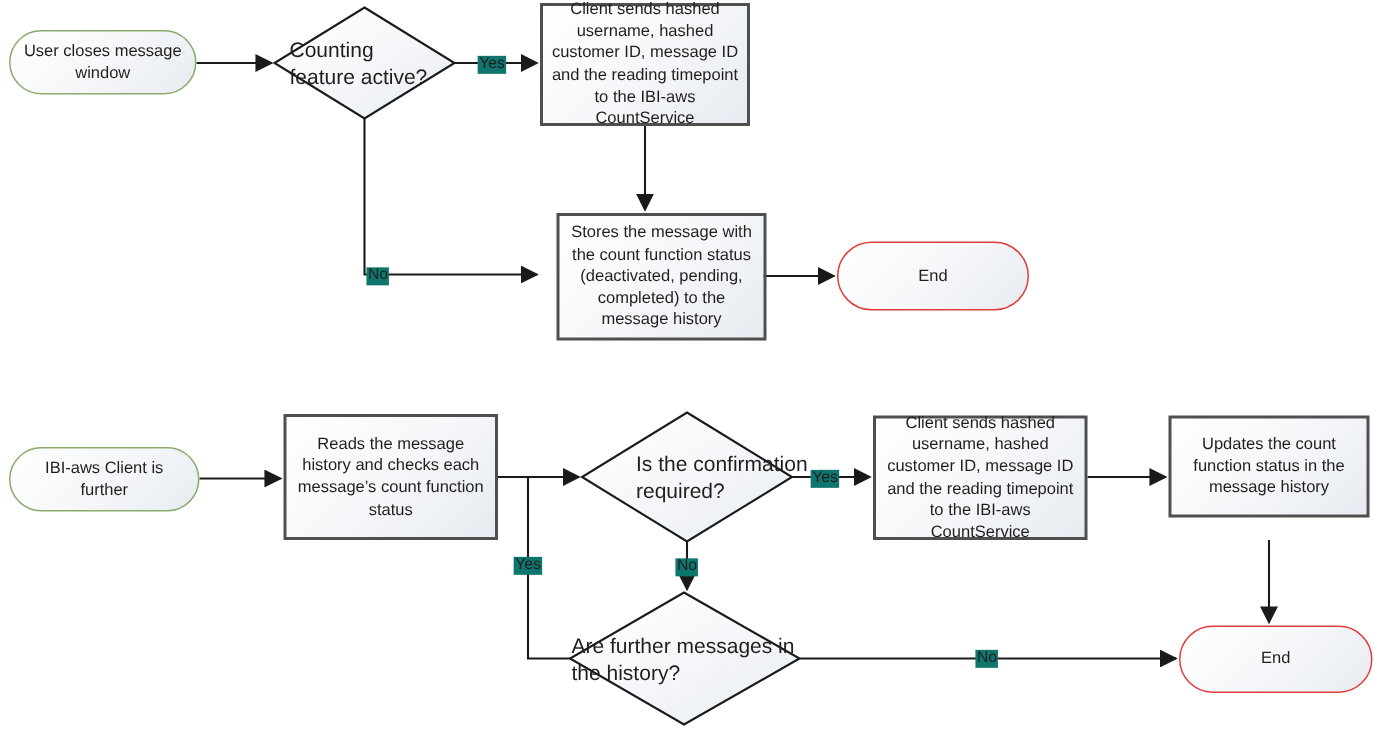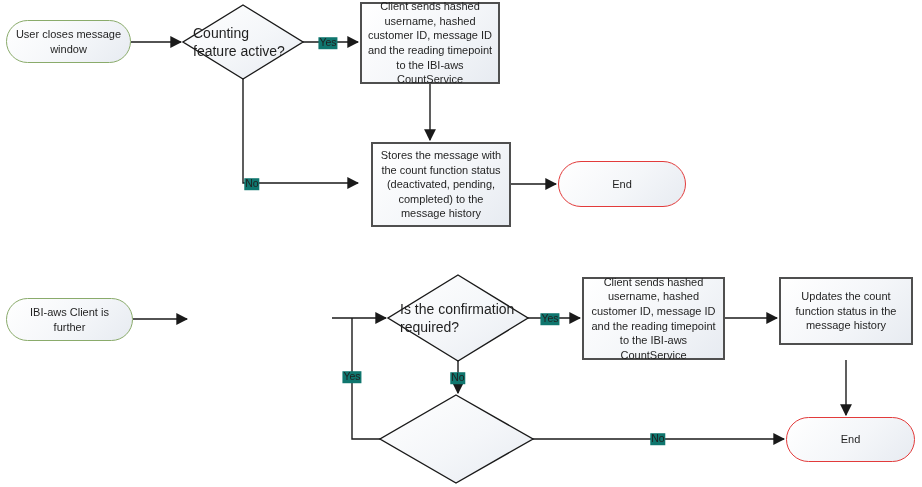--- a/index.html
+++ b/index.html
@@ -101,27 +101,29 @@
   <div class="diamond-label" style="left:193px; top:22px; width:100px; height:40px;">Counting feature active?</div>
 
   <div class="node process" style="left:360px; top:2px; width:140px; height:82px;">Client sends hashed username, hashed customer ID, message ID and the reading timepoint to the IBI-aws CountService</div>
 
   <div class="node process" style="left:360px; top:142px; width:140px; height:85px;margin-left:11px;">Stores the message with the count function status (deactivated, pending, completed) to the message history</div>
 
   <div class="node terminator end" style="left:558px; top:161px; width:128px; height:46px;">End</div>
 
   <div class="node terminator start" style="left:6px; top:298px; width:127px; height:43px;">IBI-aws Client is further</div>
 
+  <div class="node process" style="left:189px; top:276px; width:143px; height:84px;">Reads the message history and checks each message’s count function status</div>
 
-  <div class="diamond-label" style="left:400px; top:298px; width:116px; height:40px;">Is the confirmation required?</div>
+  <div class="diamond-label" style="left:424px; top:298px; width:116px; height:40px;">Is the confirmation required?</div>
 
   <div class="node process" style="left:582px; top:277px; width:143px; height:83px;">Client sends hashed username, hashed customer ID, message ID and the reading timepoint to the IBI-aws CountService</div>
 
   <div class="node process" style="left:779px; top:277px; width:134px; height:68px;">Updates the count function status in the message history</div>
 
+  <div class="diamond-label" style="left:381px; top:419px; width:150px; height:40px;">Are further messages in the history?</div>
 
   <div class="node terminator end" style="left:786px; top:417px; width:129px; height:45px;">End</div>
 
   <span class="edge-label" style="left:328px; top:43px;">Yes</span>
 
   <span class="edge-label" style="left:252px; top:184px;">No</span>
 
   <span class="edge-label" style="left:550px; top:319px;">Yes</span>
 
   <span class="edge-label" style="left:458px; top:378px;">No</span>

